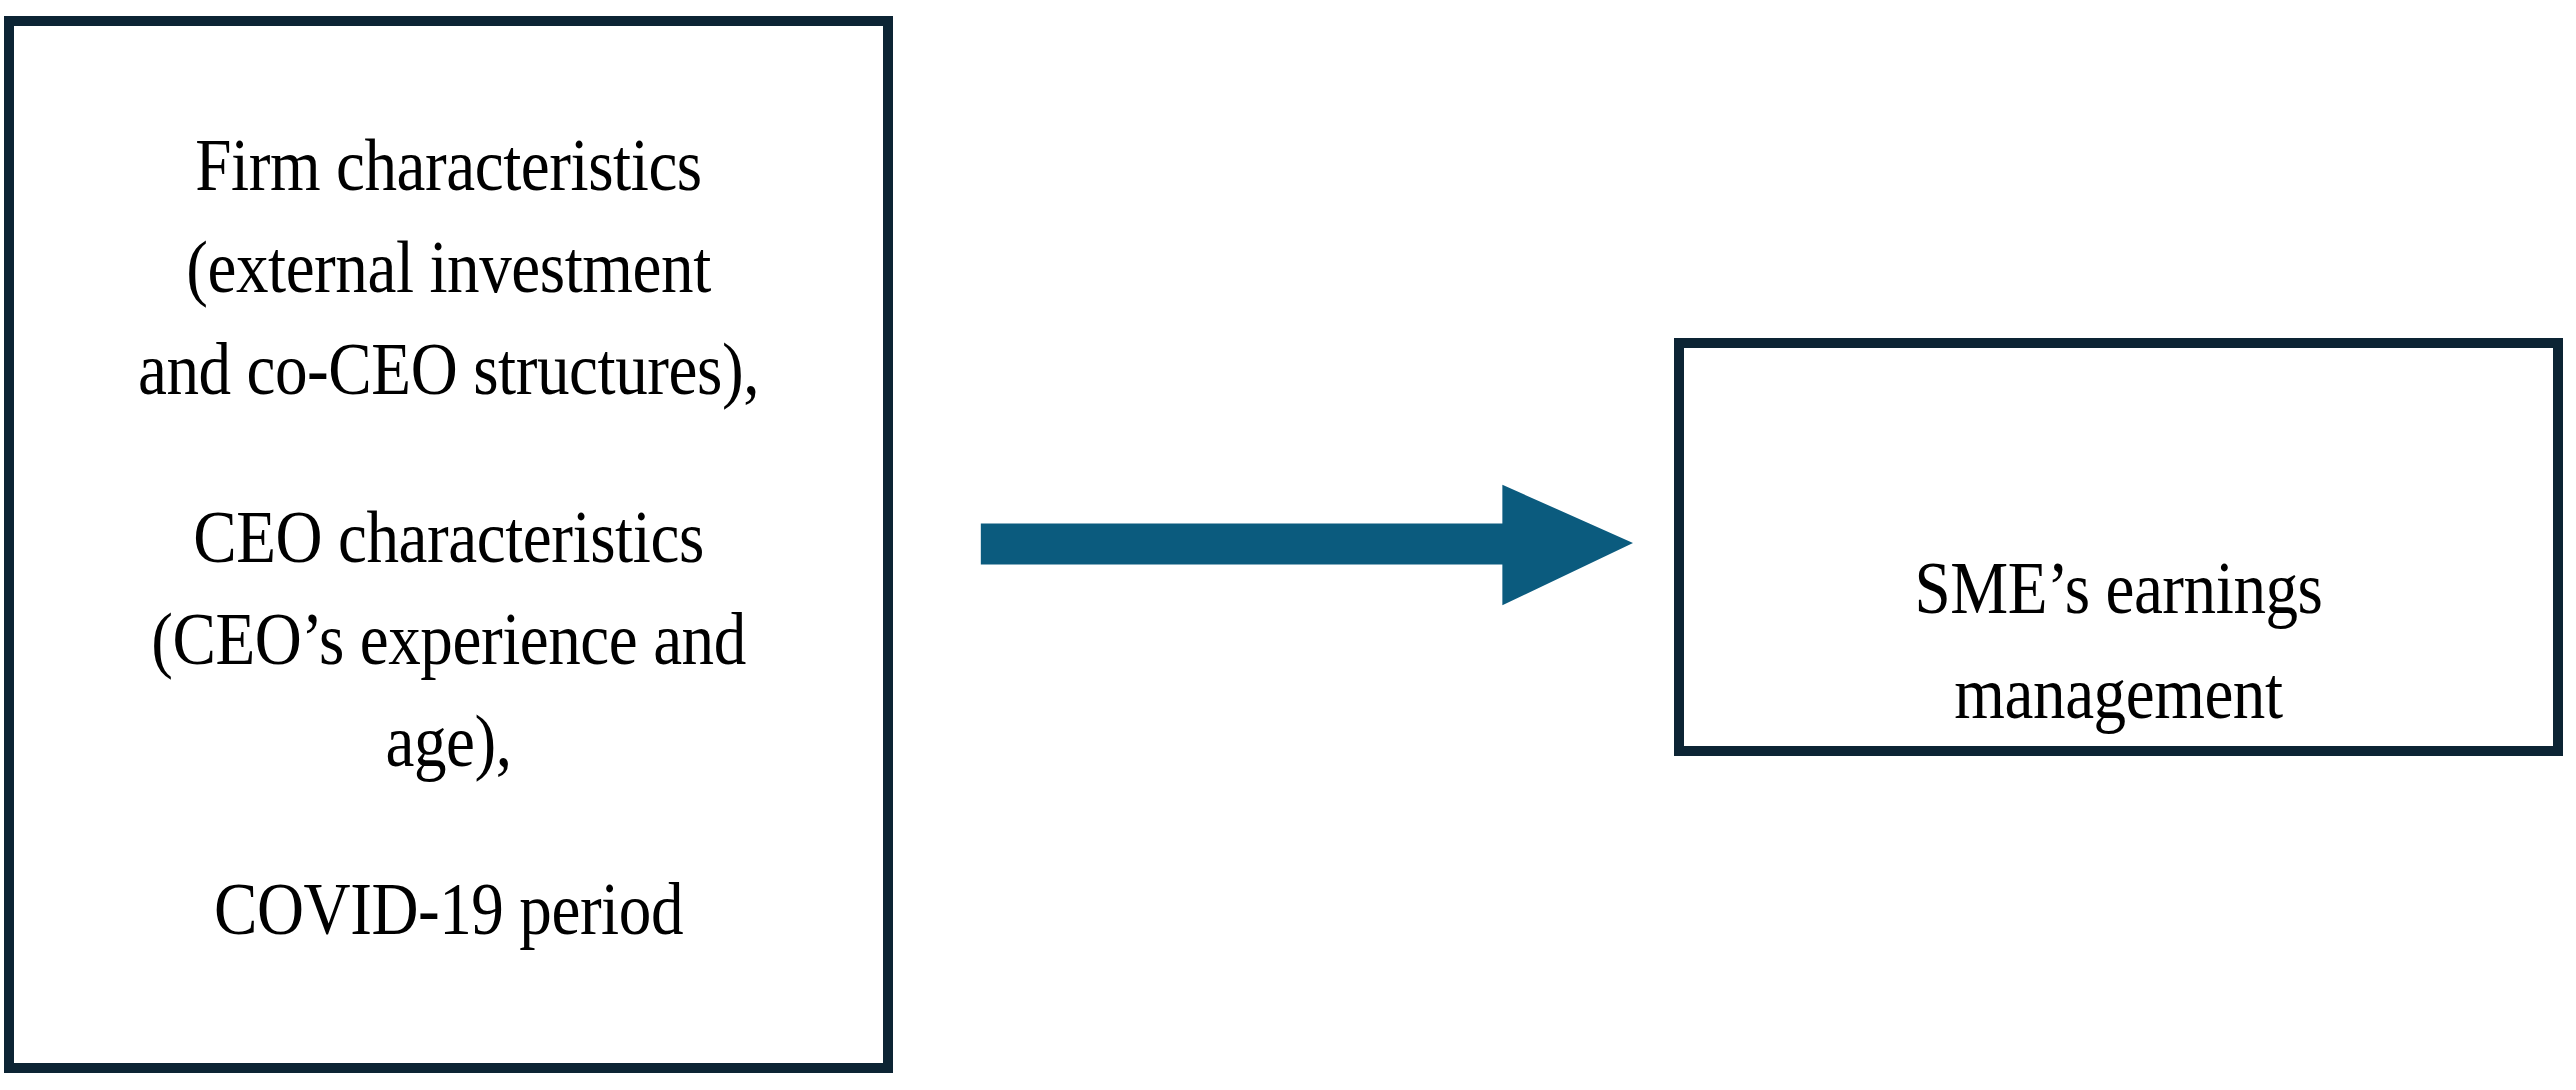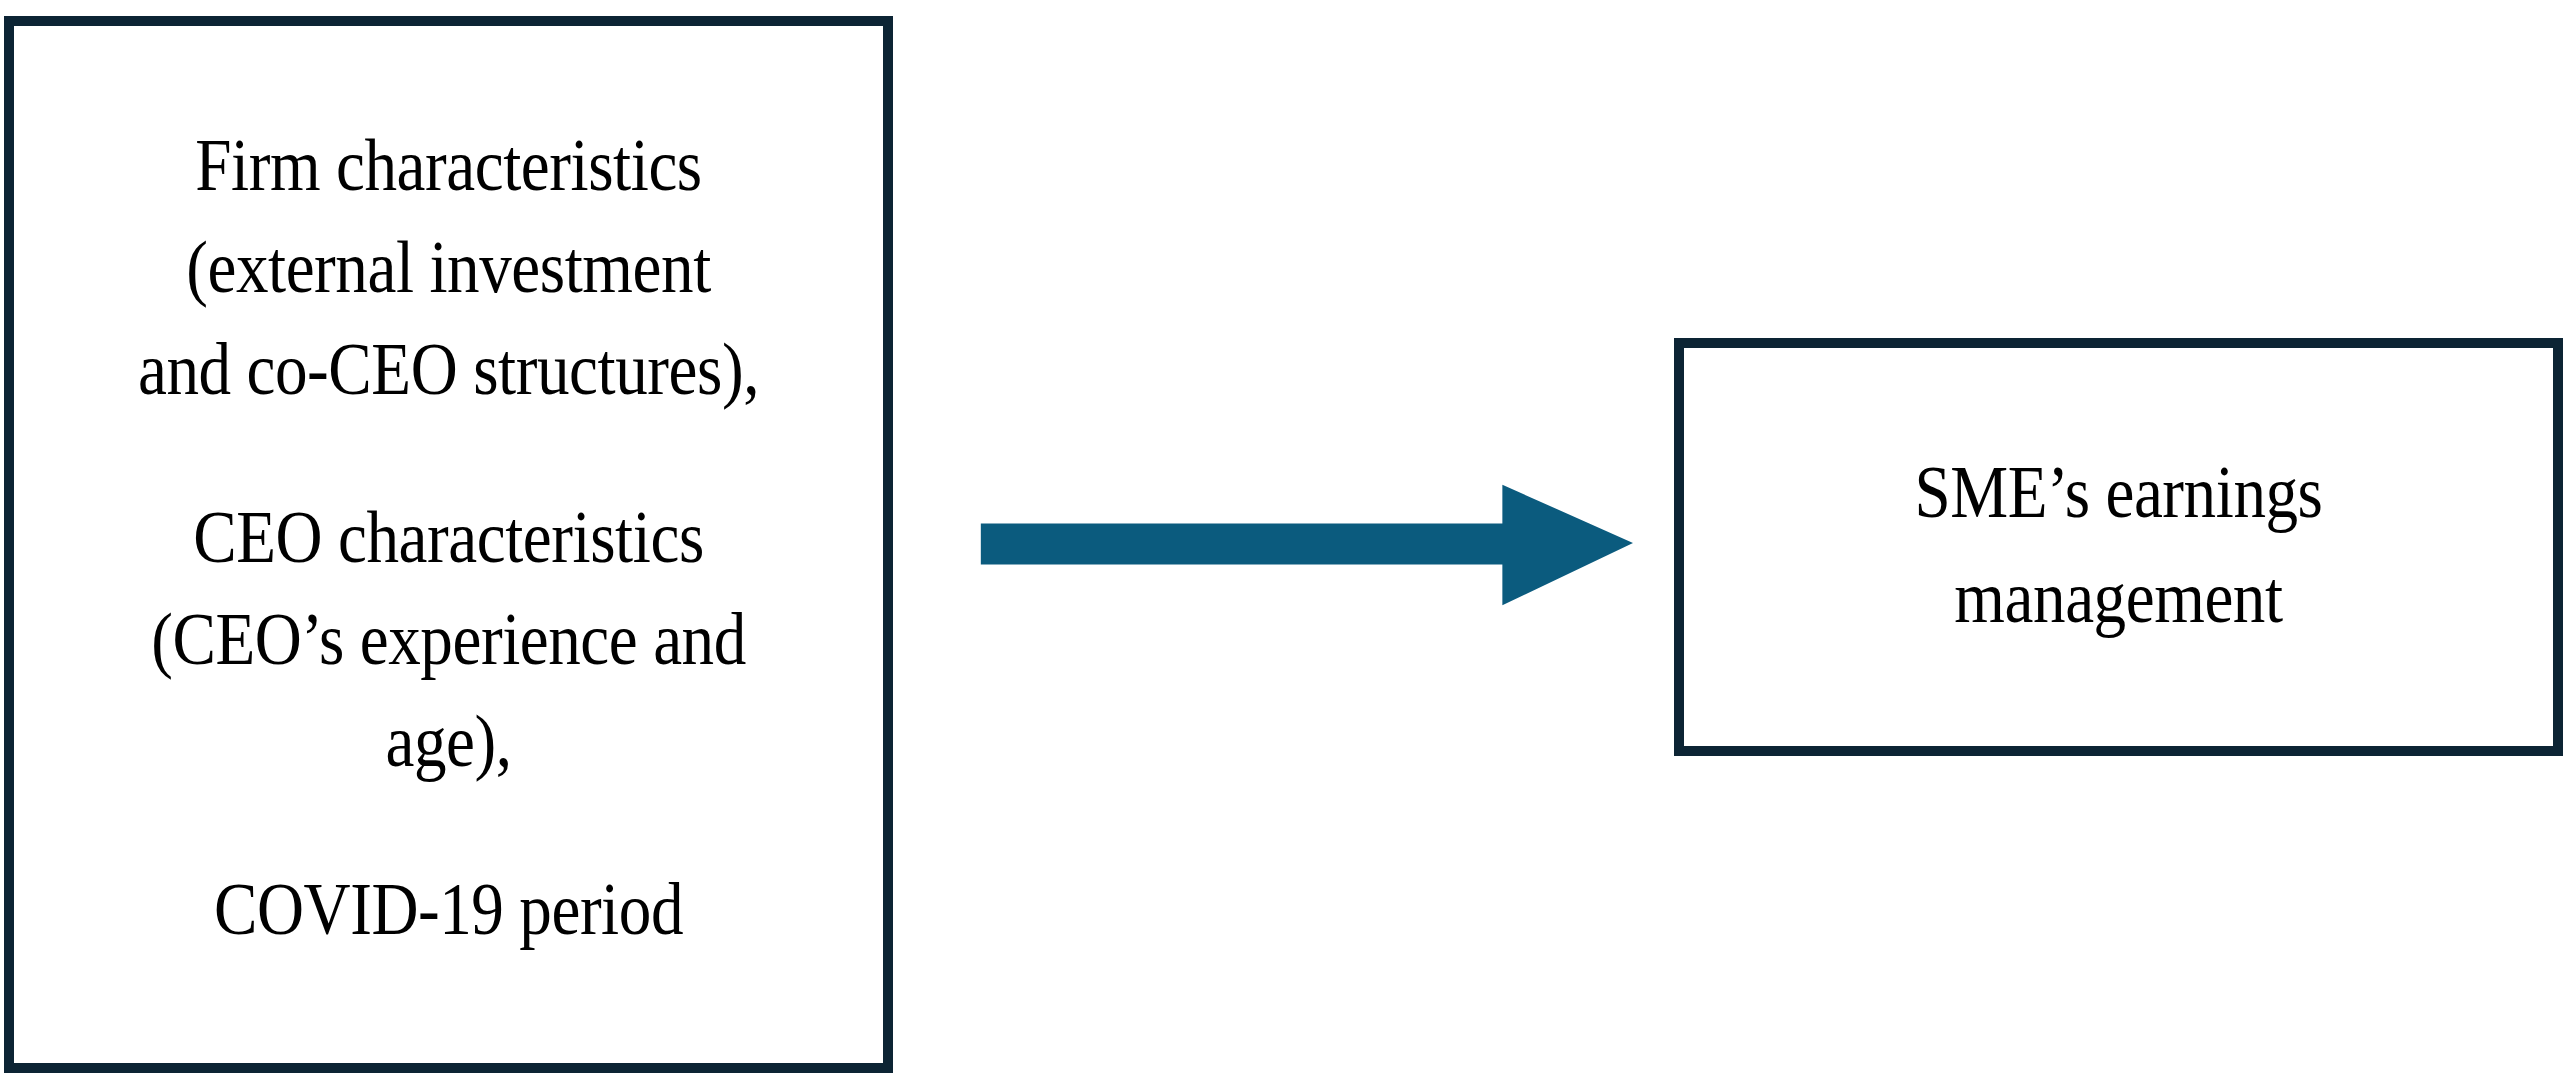--- a/index.html
+++ b/index.html
@@ -39,20 +39,21 @@
     height: 1057px;
     border-width: 10.7px;
   }
 
   #outcome-box {
     left: 1674px;
     top: 338px;
     width: 889px;
     height: 418px;
     border-width: 10.7px;
+    justify-content: flex-end;
   }
 
   
   .text-stack {
     width: 100%;
     text-align: center;
     color: #000000;
   }
 
   .text-line {

